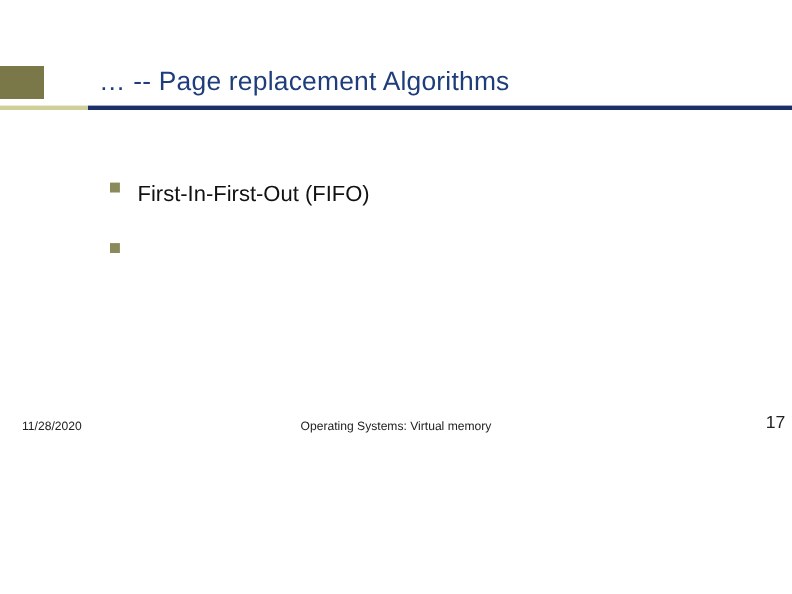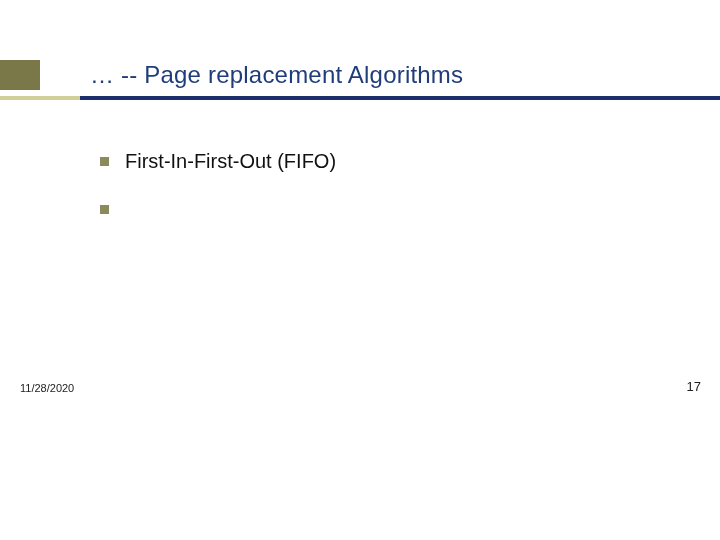--- a/index.html
+++ b/index.html
@@ -8,28 +8,28 @@
 
   .title-row { position: absolute; top: 60px; left: 0; display: flex; align-items: center; }
   .title-block { width: 40px; height: 30px; background: #7a7848; margin-right: 10px; }
   .title-gap  { width: 40px; height: 30px; }
   .title-text { font-size: 24px; color: #1f3d7a; letter-spacing: 0.2px; }
   .title-underline-wrap { position: absolute; top: 96px; left: 0; height: 4px; width: 100%; }
   .title-underline-left { position: absolute; top: 0; left: 0; height: 4px; width: 80px; background: #cfcf9a; }
   .title-underline-right{ position: absolute; top: 0; left: 80px; height: 4px; width: 640px; background: #1b2f6b; }
 
   .bullets { position: absolute; top: 150px; left: 100px; }
-  .bullet-item { display: flex; align-items: center; margin-bottom: 32px; }
+  .bullet-item { display: flex; align-items: flex-start; margin-bottom: 32px; margin-top: 16px; }
   .bullet-sq { width: 9px; height: 9px; background: #8a8a5a; margin-right: 16px; flex-shrink: 0; }
   .bullet-text { font-size: 20px; color: #111; }
 
   .footer { position: absolute; bottom: 18px; left: 0; width: 100%; height: 20px; margin-top: 33px; }
   .footer-date { position: absolute; left: 20px; bottom: 0; font-size: 11px; color: #222; }
   .footer-center { position: absolute; left: 0; right: 0; bottom: 0; text-align: center; font-size: 11px; color: #222; }
-  .footer-page { position: absolute; right: 19px; bottom: 0; font-size: 13px; color: #222; }
+  .footer-page { position: absolute; right: 6px; bottom: 0; font-size: 16px; color: #222; }
 </style>
 </head>
 <body>
 
 <div class="slide">
 
   <div class="title-row">
     <div class="title-block"></div>
     <div class="title-gap"></div>
     <div class="title-text">… -- Page replacement Algorithms</div>
@@ -44,16 +44,17 @@
       <div class="bullet-sq"></div>
       <div class="bullet-text">First-In-First-Out (FIFO)</div>
     </div>
     <div class="bullet-item">
       <div class="bullet-sq"></div>
     </div>
   </div>
 
   <div class="footer">
     <div class="footer-date">11/28/2020</div>
+    <div class="footer-center">Operating Systems: Virtual memory</div>
     <div class="footer-page">17</div>
   </div>
 
 </div>
 
 </body></html>

